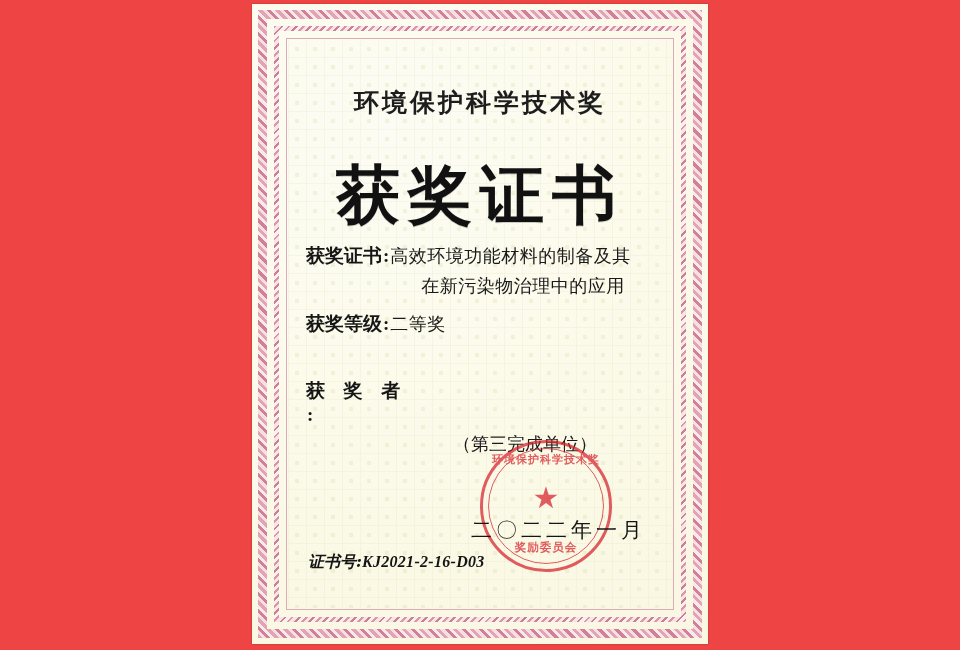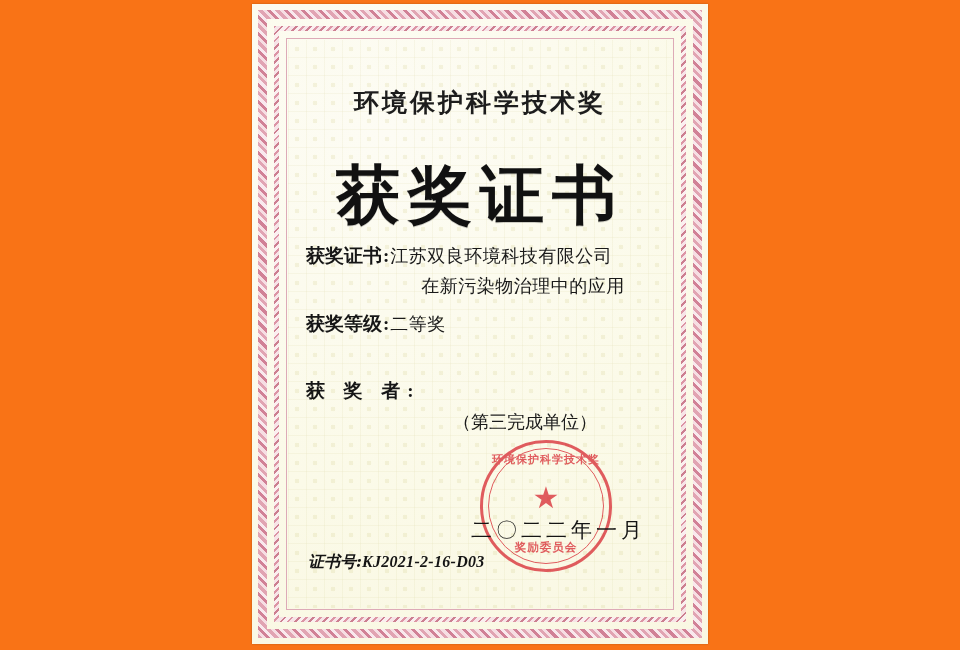--- a/index.html
+++ b/index.html
@@ -8,21 +8,21 @@
     width: 960px;
     height: 650px;
     background: #ffffff;
     font-family: "Liberation Serif", serif;
   }
 
   #certificate-page {
     position: relative;
     width: 960px;
     height: 650px;
-    background: #f97316;
+    background: #ef4444;
     overflow: hidden;
   }
 
   
   .paper {
     position: absolute;
     left: 252px;
     top: 4px;
     width: 456px;
     height: 640px;
@@ -163,21 +163,21 @@
     color: #1a1a1a;
     letter-spacing: 0.5px;
     text-align: center;
     margin-left: 86px;
     margin-top: -2px;
     margin-bottom: 2px;
   }
 
   .row-level { margin-top: 12px; }
 
-  .row-recipient { margin-top: 40px; }
+  .row-recipient { margin-top: 40px; flex-direction: column; }
   .row-recipient .field-label { letter-spacing: 6px; }
   .row-recipient .field-value { font-size: 19px; }
 
   .recipient-sub {
     font-family: "DejaVu Serif", "Liberation Serif", serif;
     font-size: 18px;
     color: #1a1a1a;
     text-align: center;
     margin-left: 90px;
     margin-top: 4px;
@@ -278,21 +278,21 @@
 
       <div class="award-name">环境保护科学技术奖</div>
 
       <div class="cert-title">获奖证书</div>
 
       <div class="fields">
 
         <div class="field-row">
           <span class="field-label">获奖证书</span>
           <span class="field-colon">:</span>
-          <span class="field-value">江苏双良环境科技有限公司</span>
+          <span class="field-value">高效环境功能材料的制备及其</span>
         </div>
         <div class="field-value-2nd">在新污染物治理中的应用</div>
 
         <div class="field-row row-level">
           <span class="field-label">获奖等级</span>
           <span class="field-colon">:</span>
           <span class="field-value">二等奖</span>
         </div>
 
         <div class="field-row row-recipient">

